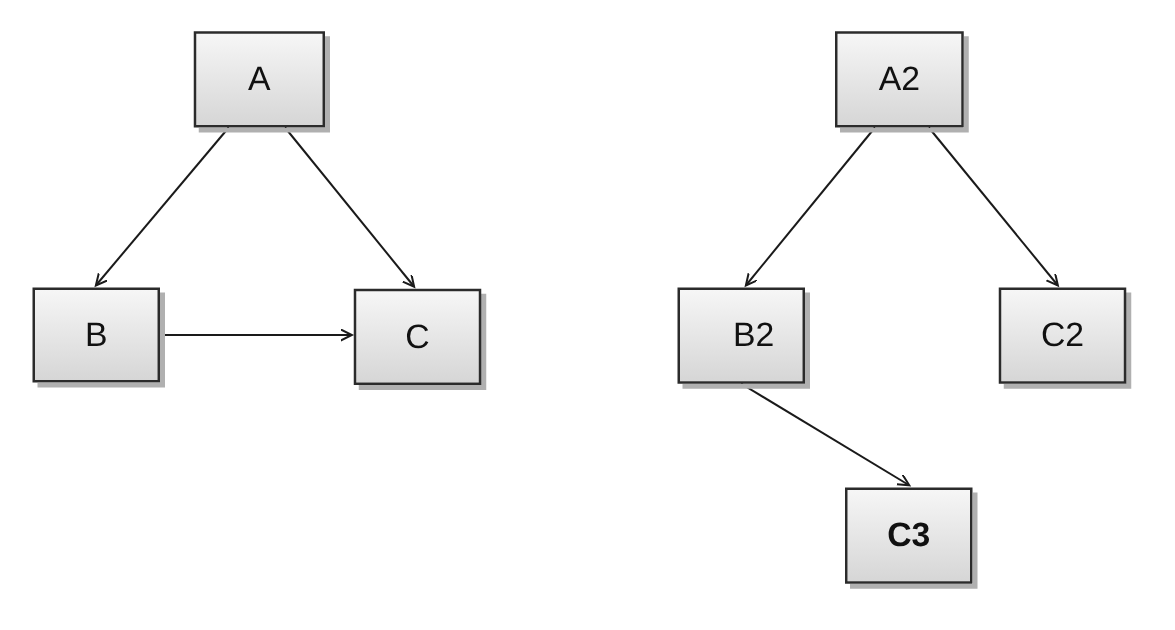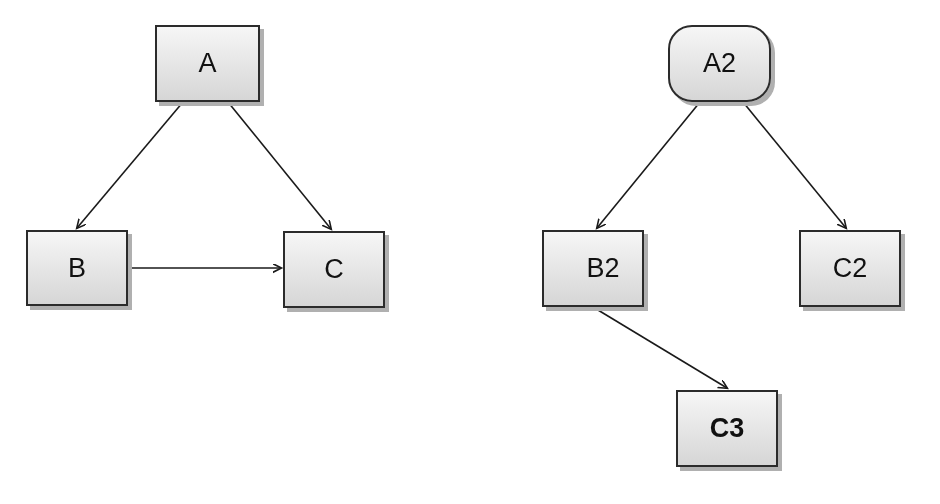--- a/index.html
+++ b/index.html
@@ -56,18 +56,18 @@
       <line x1="228" y1="102" x2="331" y2="229" marker-end="url(#arrow)"></line>
       <line x1="129" y1="268" x2="281" y2="268" marker-end="url(#arrow)"></line>
       <line x1="700" y1="102" x2="597" y2="228" marker-end="url(#arrow)"></line>
       <line x1="743" y1="102" x2="846" y2="228" marker-end="url(#arrow)"></line>
       <line x1="593" y1="307" x2="727" y2="388" marker-end="url(#arrow)"></line>
     </svg>
   <div>
       <div class="node" style="left: 155px; top: 25px; width: 105px; height: 77px;">A</div>
       <div class="node" style="left: 26px; top: 230px; width: 102px; height: 76px;">B</div>
       <div class="node" style="left: 283px; top: 231px; width: 102px; height: 77px;">C</div>
-      <div class="node" style="left: 668px; top: 25px; width: 103px; height: 77px; border-radius: 24px;">A2</div>
+      <div class="node" style="left: 668px; top: 25px; width: 103px; height: 77px;">A2</div>
       <div class="node" style="left: 542px; top: 230px; width: 102px; height: 77px; padding-left: 20px;">B2</div>
       <div class="node" style="left: 799px; top: 230px; width: 102px; height: 77px;">C2</div>
       <div class="node" style="left: 676px; top: 390px; width: 102px; height: 77px; font-weight: bold;">C3</div>
     </div>
 </div>
 
 </body></html>

